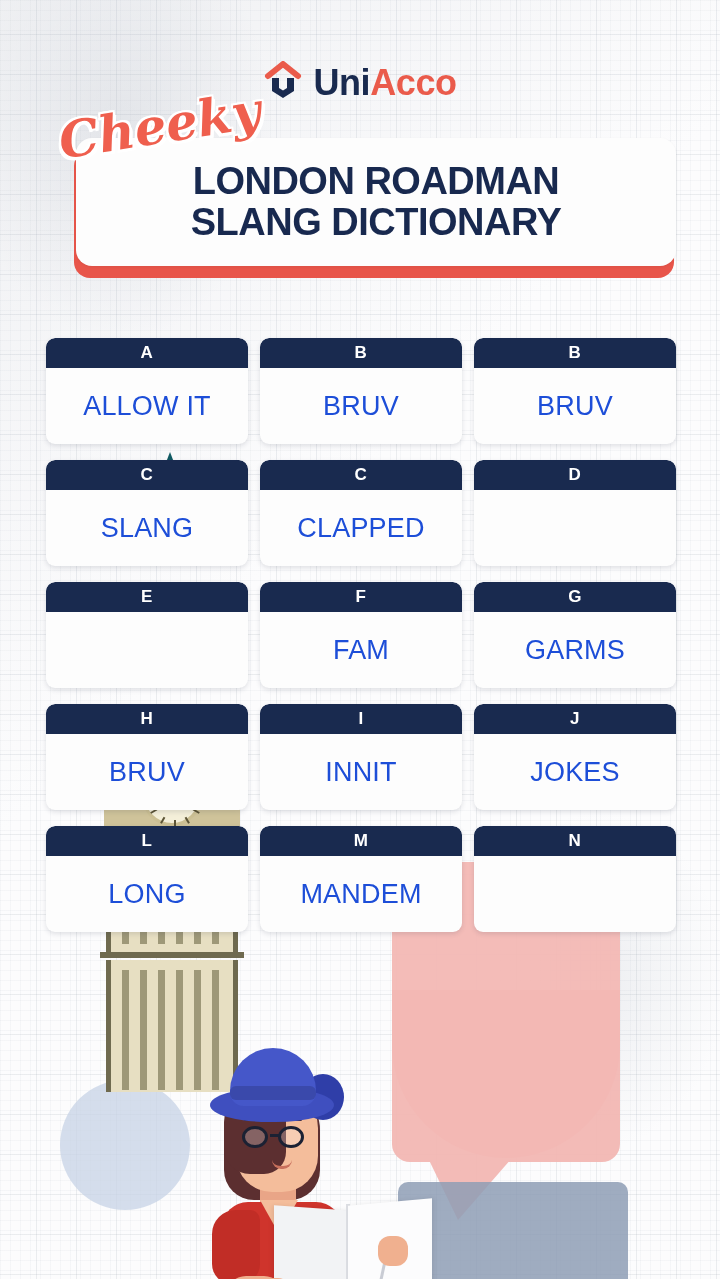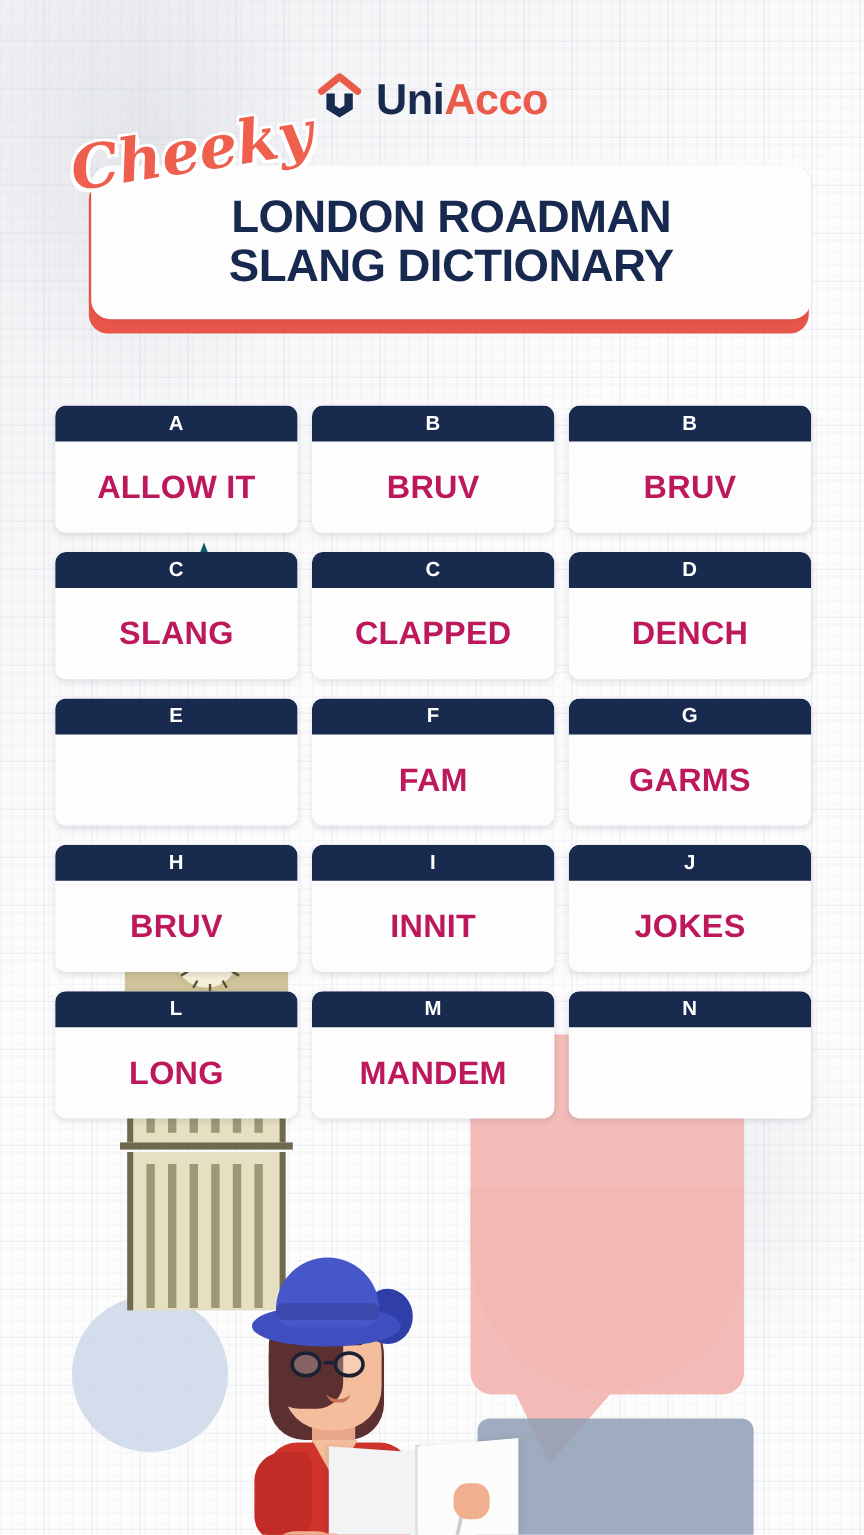--- a/index.html
+++ b/index.html
@@ -211,21 +211,21 @@
     display:flex; align-items:center; justify-content:center;
     border-radius:9px 9px 0 0;
   }
   .card-letter{
     color:#ffffff; font-weight:700; font-size:17px; letter-spacing:.5px;
   }
   .card-body{
     flex:1; display:flex; align-items:center; justify-content:center;
   }
   .card-word{
-    color:#be185d; font-weight:700; font-size:27px; letter-spacing:.2px;
+    color:#1d4ed8; font-weight:400; font-size:27px; letter-spacing:.2px;
     text-align:center;
   }
 </style>
 </head>
 <body>
 
 <div id="bg-paper"></div>
 <div id="bg-grid"></div>
 <div id="bg-grid-minor"></div>
 
@@ -372,23 +372,20 @@
         <span class="card-letter">C</span>
       </div>
       <div class="card-body">
         <span class="card-word">CLAPPED</span>
       </div>
     </div>
     <div class="slang-card">
       <div class="card-head">
         <span class="card-letter">D</span>
       </div>
-      <div class="card-body">
-        <span class="card-word">DENCH</span>
-      </div>
     </div>
     <div class="slang-card">
       <div class="card-head">
         <span class="card-letter">E</span>
       </div>
     </div>
     <div class="slang-card">
       <div class="card-head">
         <span class="card-letter">F</span>
       </div>

